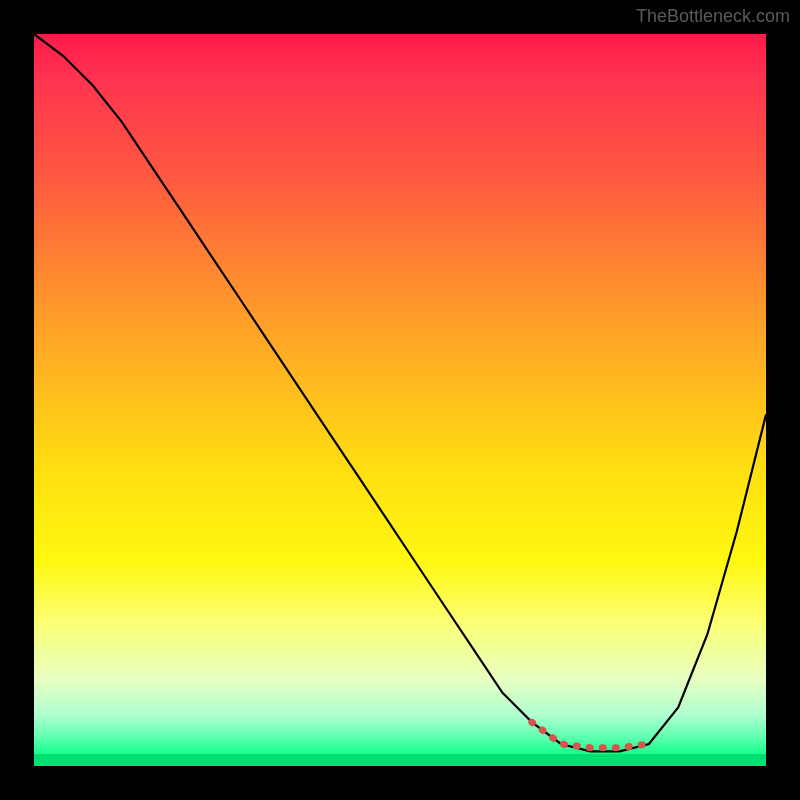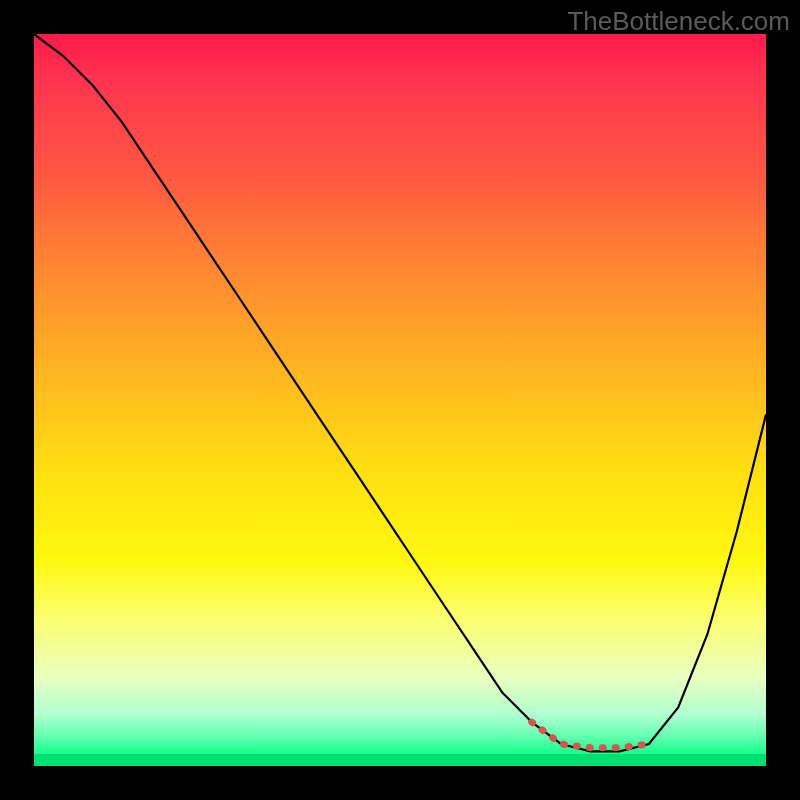--- a/index.html
+++ b/index.html
@@ -9,21 +9,21 @@
     background: #000;
     position: relative;
     font-family: Arial, sans-serif;
     overflow: hidden;
   }
   .watermark {
     position: absolute;
     top: 6px;
     right: 10px;
     color: #5a5a5a;
-    font-size: 26px;
+    font-size: 18px;
     font-weight: 500;
     z-index: 10;
   }
   .plot-area {
     position: absolute;
     left: 34px;
     top: 34px;
     width: 732px;
     height: 732px;
     background: linear-gradient(to bottom,

